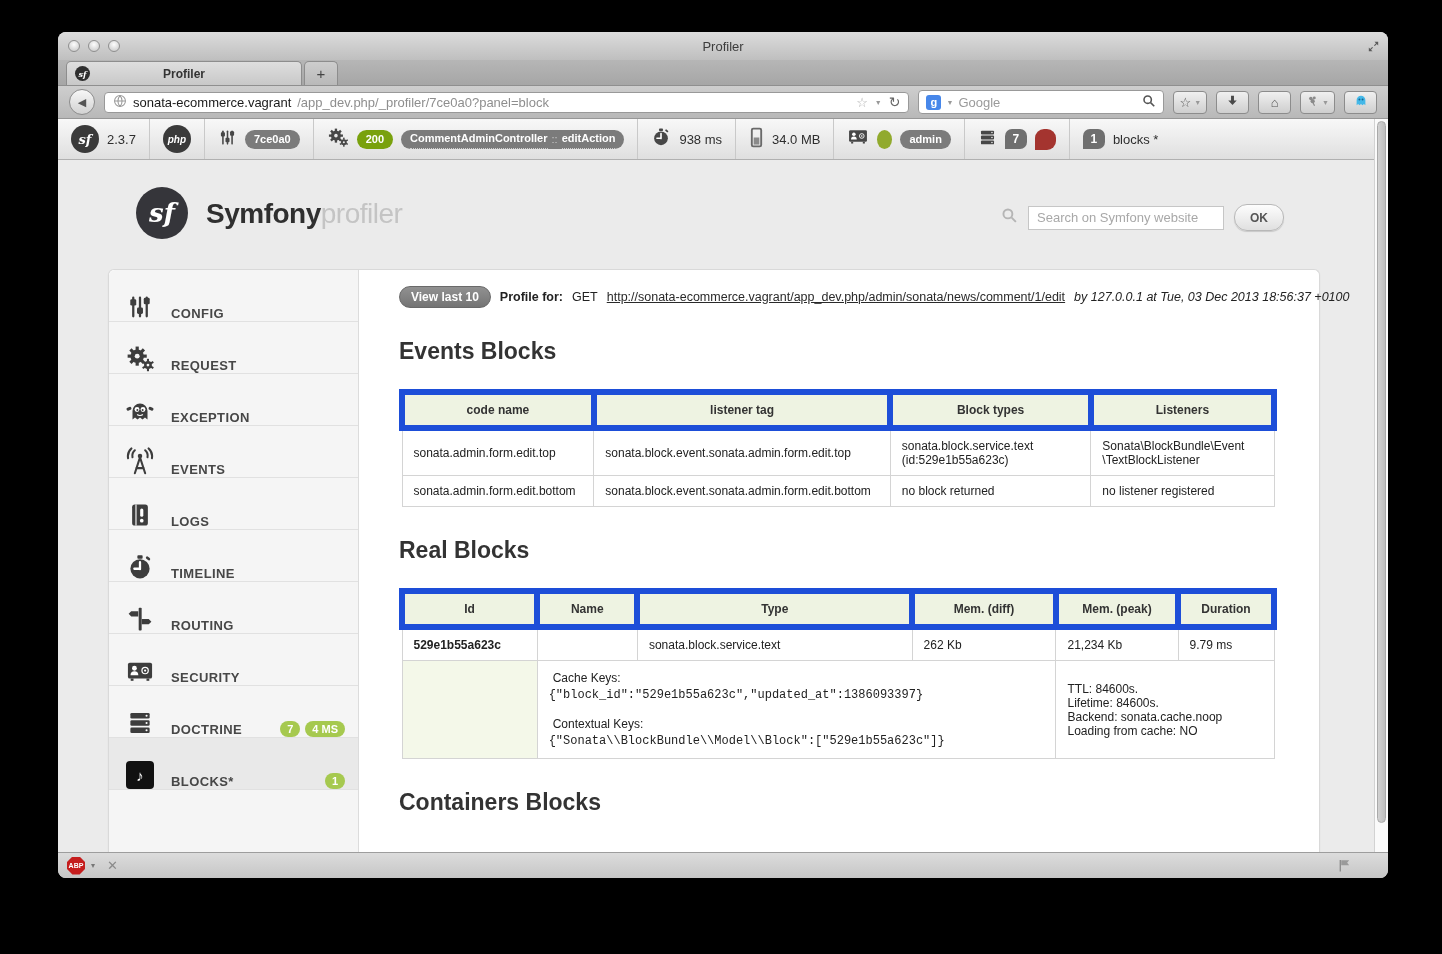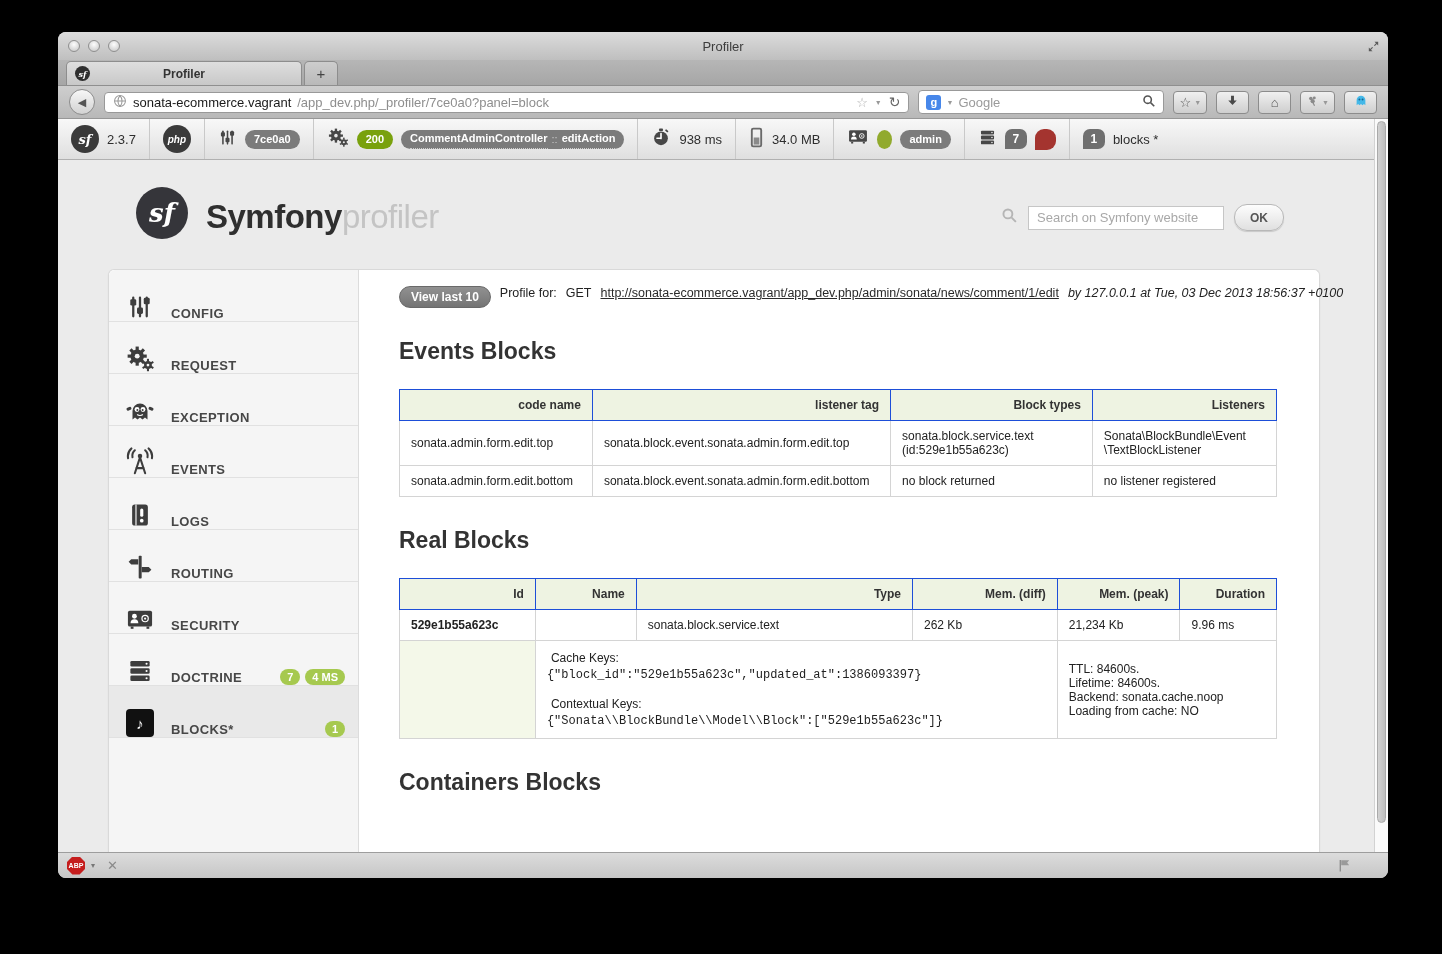--- a/index.html
+++ b/index.html
@@ -42,44 +42,44 @@
   .pill.green{background:#79a10d}
   .dotted{border-bottom:1px dotted #cfcfcf}
   .sep{color:#c9c9c9;font-weight:normal;margin:0 4px}
   .bubble{min-width:14px;height:20px;border-radius:7px 7px 7px 0;background:#6f6f6f;color:#fff;font-size:12px;font-weight:bold;display:flex;align-items:center;justify-content:center;padding:0 4px}
   .redblob{width:21px;height:21px;border-radius:9px 9px 9px 0;background:#a4342f}
   .greenblob{width:15px;height:19px;border-radius:50%;background:#91aa2d}
   
   .page{width:1316px}
   .pageheader{position:relative;height:109px}
   .hlogo{position:absolute;left:78px;top:27px;width:52px;height:52px;border-radius:50%;background:#35353a;color:#fff;display:flex;align-items:center;justify-content:center;font:italic bold 26px "DejaVu Serif",serif}
-  .brand{position:absolute;left:148px;top:38px;font-size:33px;font-weight:bold;color:#2f2f2f;letter-spacing:-.5px}
+  .brand{position:absolute;left:148px;top:38px;font-size:28px;font-weight:bold;color:#2f2f2f;letter-spacing:-.5px}
   .brand .suffix{color:#c4c4c4;font-weight:normal}
   .hsearchwrap{position:absolute;right:90px;top:44px;display:flex;align-items:center;gap:10px}
   .hsearch{width:196px;height:24px;border:1px solid #c6c6c6;font-size:13px;padding:0 8px;color:#444;box-sizing:border-box;outline:none;background:#fff}
   .hsearch::placeholder{color:#a8a8a8}
   .okbtn{height:27px;padding:0 15px;border-radius:13px;background:linear-gradient(#fdfdfd,#e0e0e0);border:1px solid #b8b8b8;font-size:12px;font-weight:bold;color:#555;box-shadow:0 1px 1px rgba(0,0,0,.15)}
   .panel{margin-left:50px;width:1212px;height:640px;background:#fff;border:1px solid #d9d9d9;border-bottom:none;border-radius:6px 6px 0 0;display:flex;box-sizing:border-box;box-shadow:0 1px 2px rgba(0,0,0,.06)}
   .sidebar{width:250px;background:#f5f5f5;border-right:1px solid #dcdcdc;border-radius:6px 0 0 0;box-sizing:border-box;flex:none}
   .sitem{height:52px;border-bottom:1px solid #e1e1e1;display:flex;align-items:flex-end;padding-left:14px;position:relative;box-sizing:border-box}
   .sitem.selected{background:#e9e9e9}
   .sicon{width:34px;display:flex;justify-content:center;flex:none}
   .slabel{margin-left:14px;font-size:13px;font-weight:bold;color:#474747;letter-spacing:.4px}
   .badges{position:absolute;right:13px;display:flex;gap:5px}
   .badge{background:#a6c94f;color:#fff;font-size:11px;font-weight:bold;border-radius:9px;padding:2px 7px}
   .noteicon{width:28px;height:28px;border-radius:4px;background:#111;color:#fff;display:flex;align-items:center;justify-content:center;font-size:15px}
   .maincol{flex:1;padding:0 42px 0 40px;box-sizing:border-box;min-width:0}
-  .profilebar{margin-top:16px;display:flex;gap:9px;font-size:12.5px;color:#222;white-space:nowrap}
+  .profilebar{margin-top:16px;display:flex;align-items:center;gap:9px;font-size:12.5px;color:#222;white-space:nowrap}
   .viewlast{background:linear-gradient(#919191,#747474);border:1px solid #696969;color:#fff;font-weight:bold;font-size:12px;border-radius:12px;padding:3px 11px;flex:none}
-  .plabel{font-weight:normal}
+  .plabel{font-weight:bold}
   .purl{color:#2a2a2a;text-decoration:underline}
   .pmeta{font-style:italic}
   h2.section{font-size:23px;color:#333;margin:30px 0 24px;font-weight:bold}
   table.blocks{width:100%;border-collapse:collapse;font-size:12px;color:#222;table-layout:fixed}
-  .blocks th{background:#eef3e2;border:1px solid #1d4ed8;text-align:right;padding:8px 11px;font-size:12px;color:#333}
+  .blocks th{background:#eef3e2;border:6px solid #1d4ed8;text-align:center;padding:8px 11px;font-size:12px;color:#333}
   .blocks td{border:1px solid #d4d4d4;padding:8px 11px;vertical-align:middle;word-wrap:break-word}
   .preline{white-space:pre-line}
   .idcell{background:#f4f8e9}
   td.bold{font-weight:bold}
   .kvlabel{margin:2px 4px 3px}
   .mono{font-family:"Liberation Mono",monospace;font-size:12px;margin:0 0 15px}
   .mono.lastmono{margin-bottom:2px}
   .ttlcell{vertical-align:top}
   
   .scrollbar{position:absolute;right:0;top:0;bottom:0;width:14px;background:#fafafa;border-left:1px solid #d2d2d2;box-sizing:border-box}
@@ -385,20 +385,31 @@
                   <rect x="7" y="4" width="18" height="24" rx="3" fill="#3d3d3d"></rect>
                   <rect x="10.6" y="4" width="1.6" height="24" fill="#f5f5f5" opacity=".85"></rect>
                   <rect x="16.2" y="8.5" width="3.6" height="9.5" rx="1.8" fill="#fff"></rect>
                   <circle cx="18" cy="22.5" r="2.1" fill="#fff"></circle>
                 </svg>
               </span>
             <span class="slabel">LOGS</span>
           </div>
           <div class="sitem">
             <span class="sicon">
+                <svg width="28" height="28" viewBox="0 0 32 32">
+                  <rect x="13" y="2.5" width="6" height="4" rx="1" fill="#3d3d3d"></rect>
+                  <rect x="22.5" y="4.5" width="5.5" height="3" rx="1.5" transform="rotate(40 25 6)" fill="#3d3d3d"></rect>
+                  <circle cx="16" cy="18" r="11" fill="#3d3d3d"></circle>
+                  <path d="M16 18.5 V10.5 M15.5 18 H9.5" stroke="#fff" stroke-width="2.6" fill="none" stroke-linecap="round"></path>
+                </svg>
+              </span>
+            <span class="slabel">TIMELINE</span>
+          </div>
+          <div class="sitem">
+            <span class="sicon">
                 <svg width="28" height="28" viewBox="0 0 32 32" fill="#3d3d3d">
                   <rect x="14.5" y="3" width="3.4" height="26" rx="1"></rect>
                   <path d="M14 7 h-8 l-3 3 3 3 h8 z"></path>
                   <path d="M18 16 h8 l3 3 -3 3 h-8 z"></path>
                 </svg>
               </span>
             <span class="slabel">ROUTING</span>
           </div>
           <div class="sitem">
             <span class="sicon">
@@ -503,21 +514,21 @@
               <th>Mem. (diff)</th>
               <th>Mem. (peak)</th>
               <th>Duration</th>
             </tr>
             <tr>
               <td class="bold">529e1b55a623c</td>
               <td></td>
               <td>sonata.block.service.text</td>
               <td>262 Kb</td>
               <td>21,234 Kb</td>
-              <td>9.96 ms</td>
+              <td>9.79 ms</td>
             </tr>
             <tr>
               <td class="idcell"></td>
               <td colspan="3">
                 <div class="kvlabel">Cache Keys:</div>
                 <div class="mono">{"block_id":"529e1b55a623c","updated_at":1386093397}</div>
                 <div class="kvlabel">Contextual Keys:</div>
                 <div class="mono lastmono">{"Sonata\\BlockBundle\\Model\\Block":["529e1b55a623c"]}</div>
               </td>
               <td colspan="2" class="preline ttlcell">TTL: 84600s.

